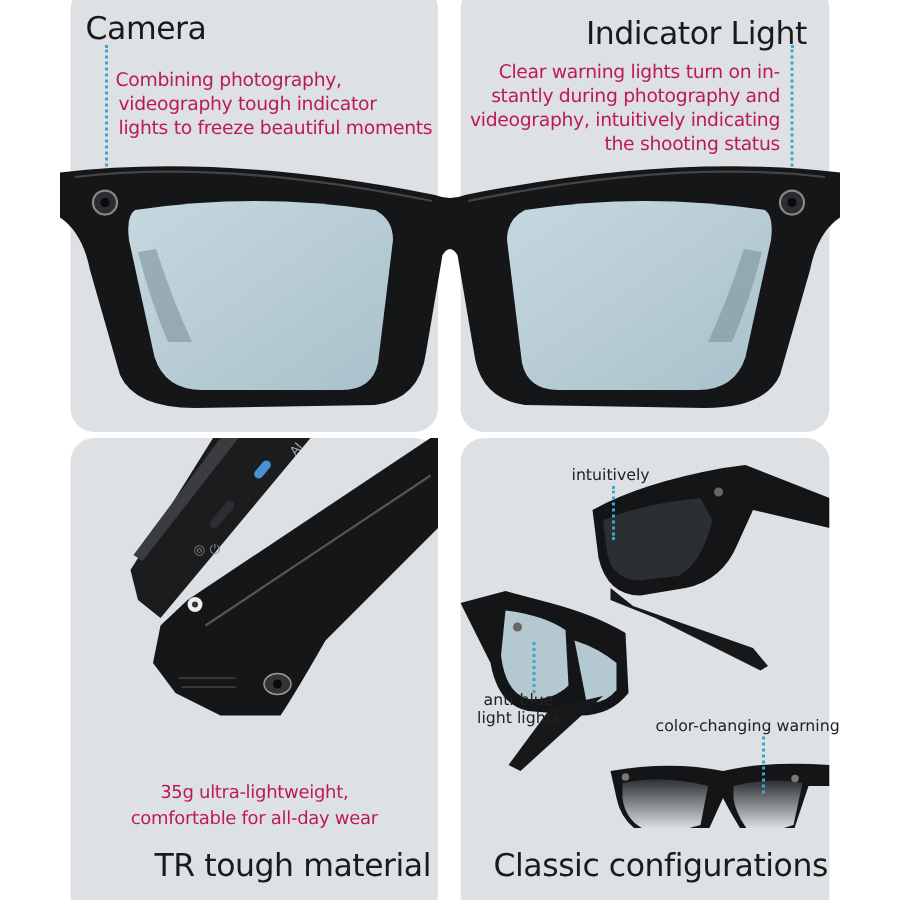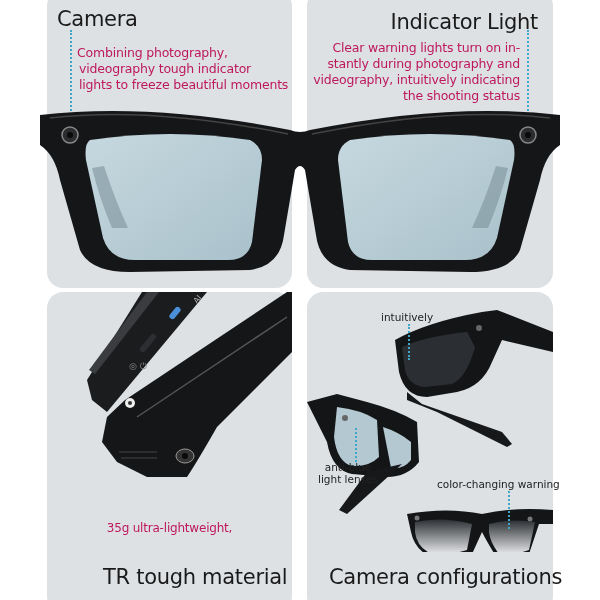--- a/index.html
+++ b/index.html
@@ -86,20 +86,21 @@
     <circle cx="83" cy="111" r="2" fill="#333"></circle>
 
   <ellipse cx="138" cy="164" rx="9" ry="7" fill="#333" stroke="#999"></ellipse>
   <circle cx="138" cy="164" r="3" fill="#0a0a0a"></circle>
   <line x1="72" y1="160" x2="110" y2="160" stroke="#444"></line>
   <line x1="74" y1="166" x2="110" y2="166" stroke="#444"></line>
 </svg>
 
 <div class="desc" style="left:47px;width:245px;top:520px;text-align:center;font-size:12px;line-height:17px;">
   <div>35g ultra-lightweight,</div>
+  <div>comfortable for all-day wear</div>
 </div>
 <div class="title" style="left:103px;top:565px;">TR tough material</div>
 
 <svg width="246" height="260" style="left:307px;top:292px;" viewBox="0 0 246 260">
 
   <path d="M88,48 Q120,30 175,20 L190,18 L246,40 L246,60 L195,48 L185,70 Q175,95 150,100 L120,105 Q98,105 92,80 Z" fill="#141517"></path>
   <path d="M95,55 Q120,44 160,40 L168,55 Q160,85 145,92 L118,95 Q102,94 98,78 Z" fill="#2b2f33"></path>
   <path d="M100,100 L115,112 L195,140 L205,152 L200,155 L130,120 L100,108 Z" fill="#17181a"></path>
   <circle cx="172" cy="36" r="3" fill="#666"></circle>
 
@@ -121,19 +122,19 @@
   <circle cx="110" cy="226" r="2.5" fill="#777"></circle>
   <circle cx="223" cy="227" r="2.5" fill="#777"></circle>
 </svg>
 
 <div class="label" style="left:381px;top:311px;">intuitively</div>
 <div class="dots" style="left:408px;top:324px;height:36px;"></div>
 
 <div class="dots" style="left:355px;top:428px;height:34px;"></div>
 <div class="label" style="left:318px;top:461px;text-align:center;">
   <div>anti-blue</div>
-  <div>light lenses</div>
+  <div>light lights</div>
 </div>
 
 <div class="label" style="left:437px;top:478px;">color-changing warning</div>
 <div class="dots" style="left:508px;top:491px;height:38px;"></div>
 
-<div class="title" style="left:329px;top:565px;">Camera configurations</div>
+<div class="title" style="left:329px;top:565px;">Classic configurations</div>
 
 </body></html>

